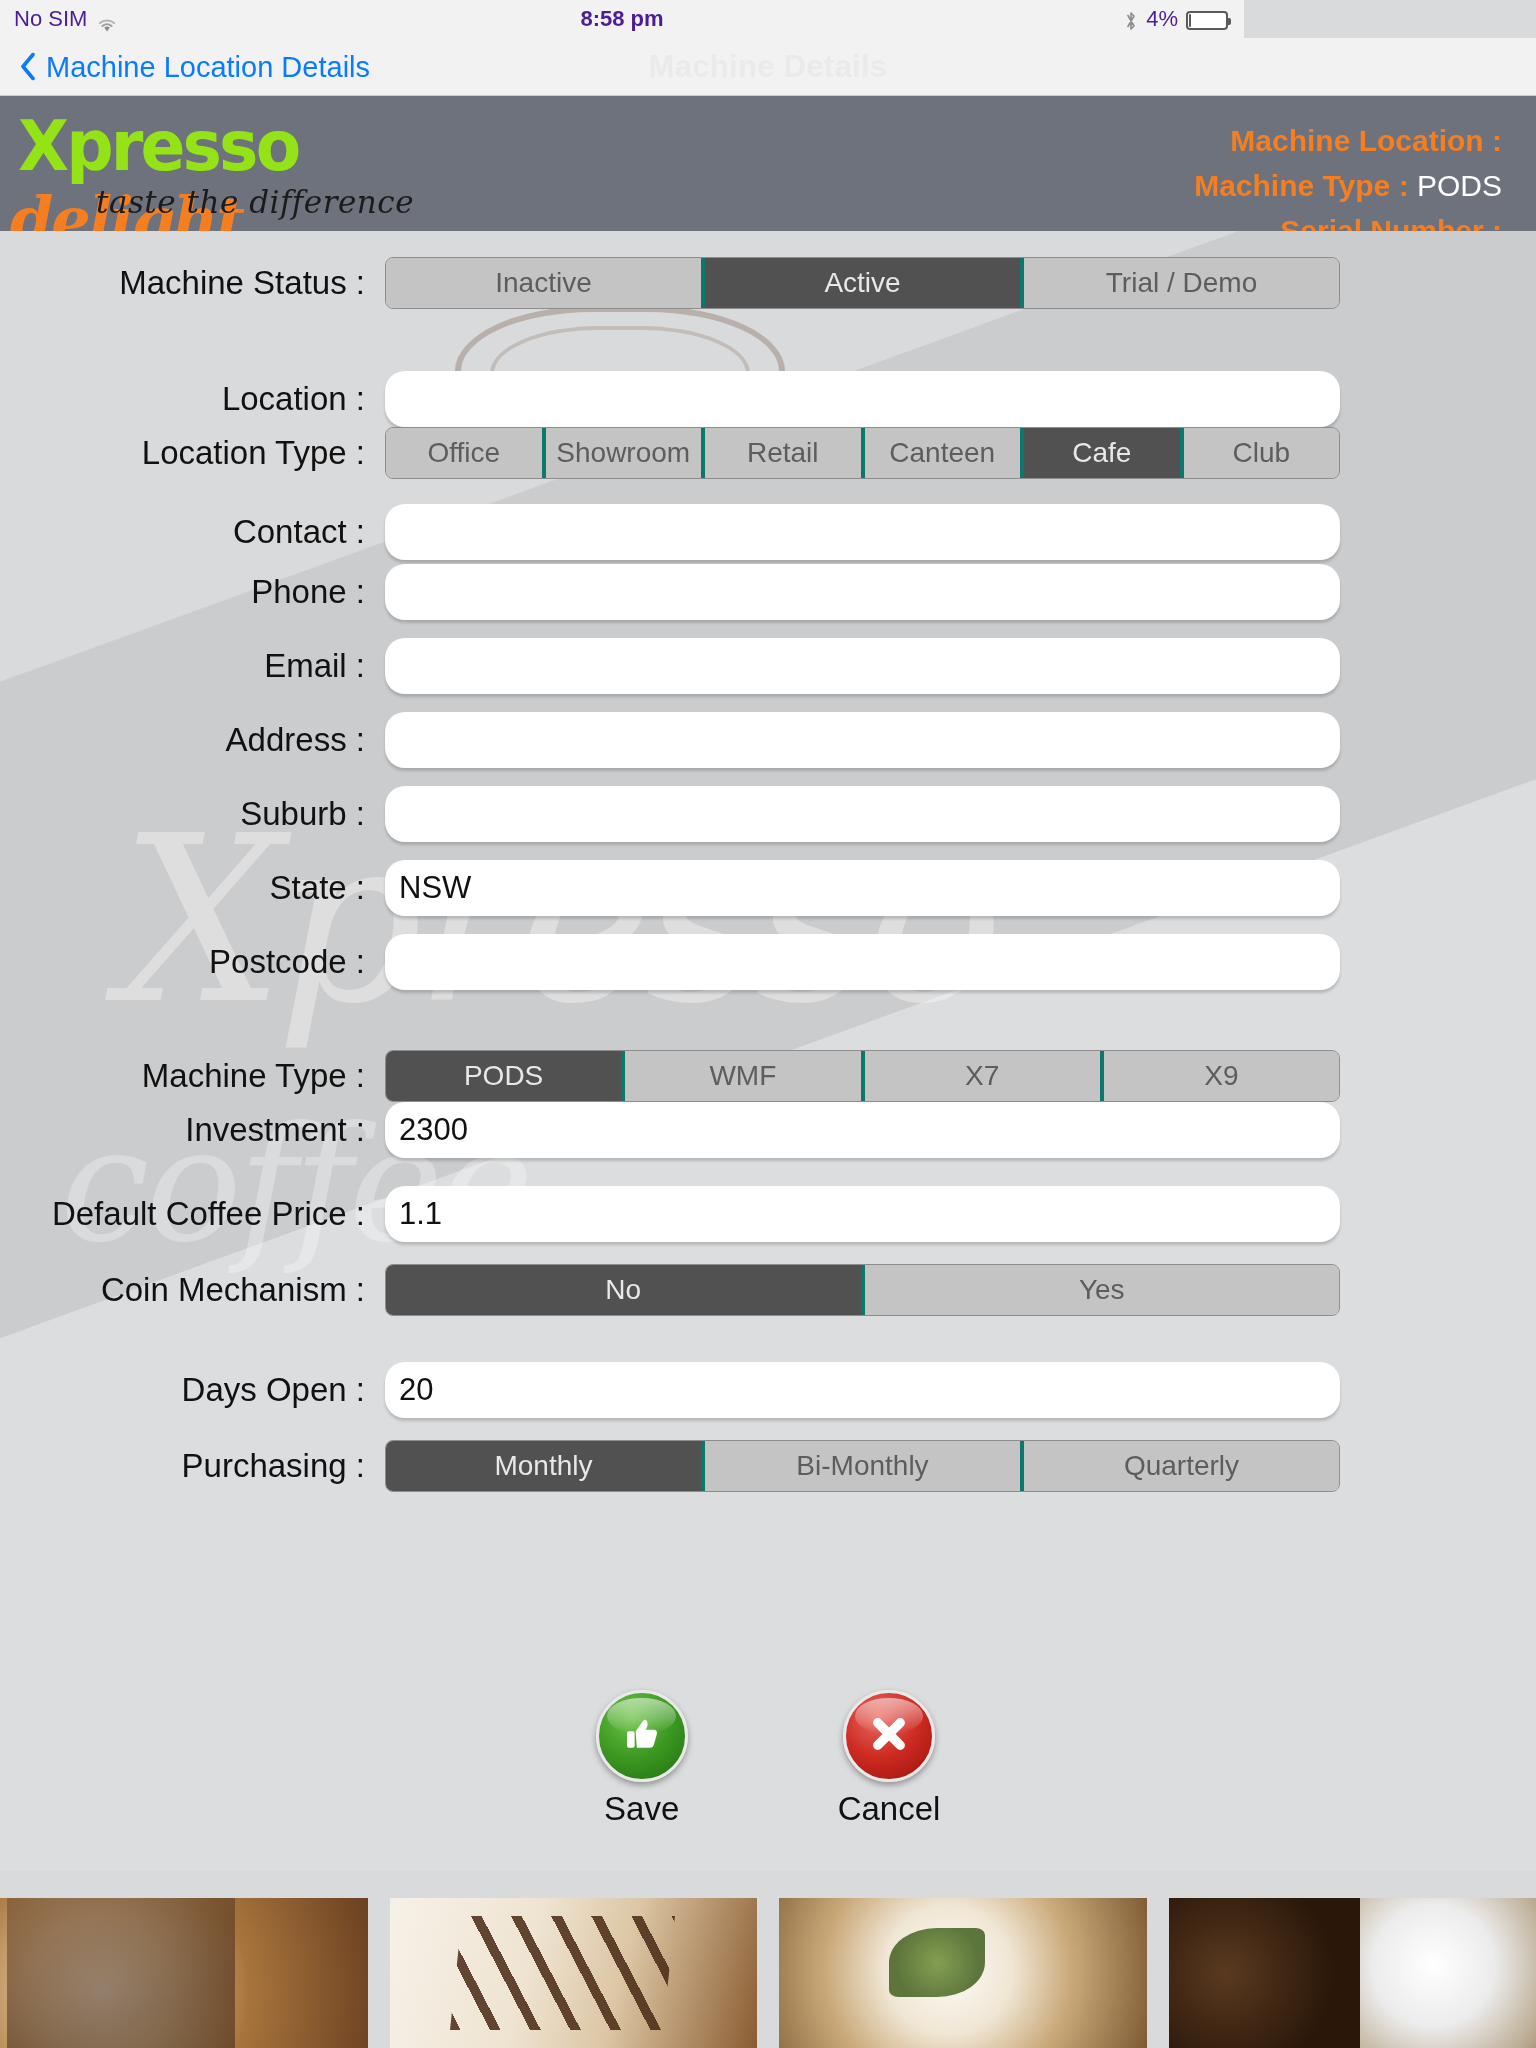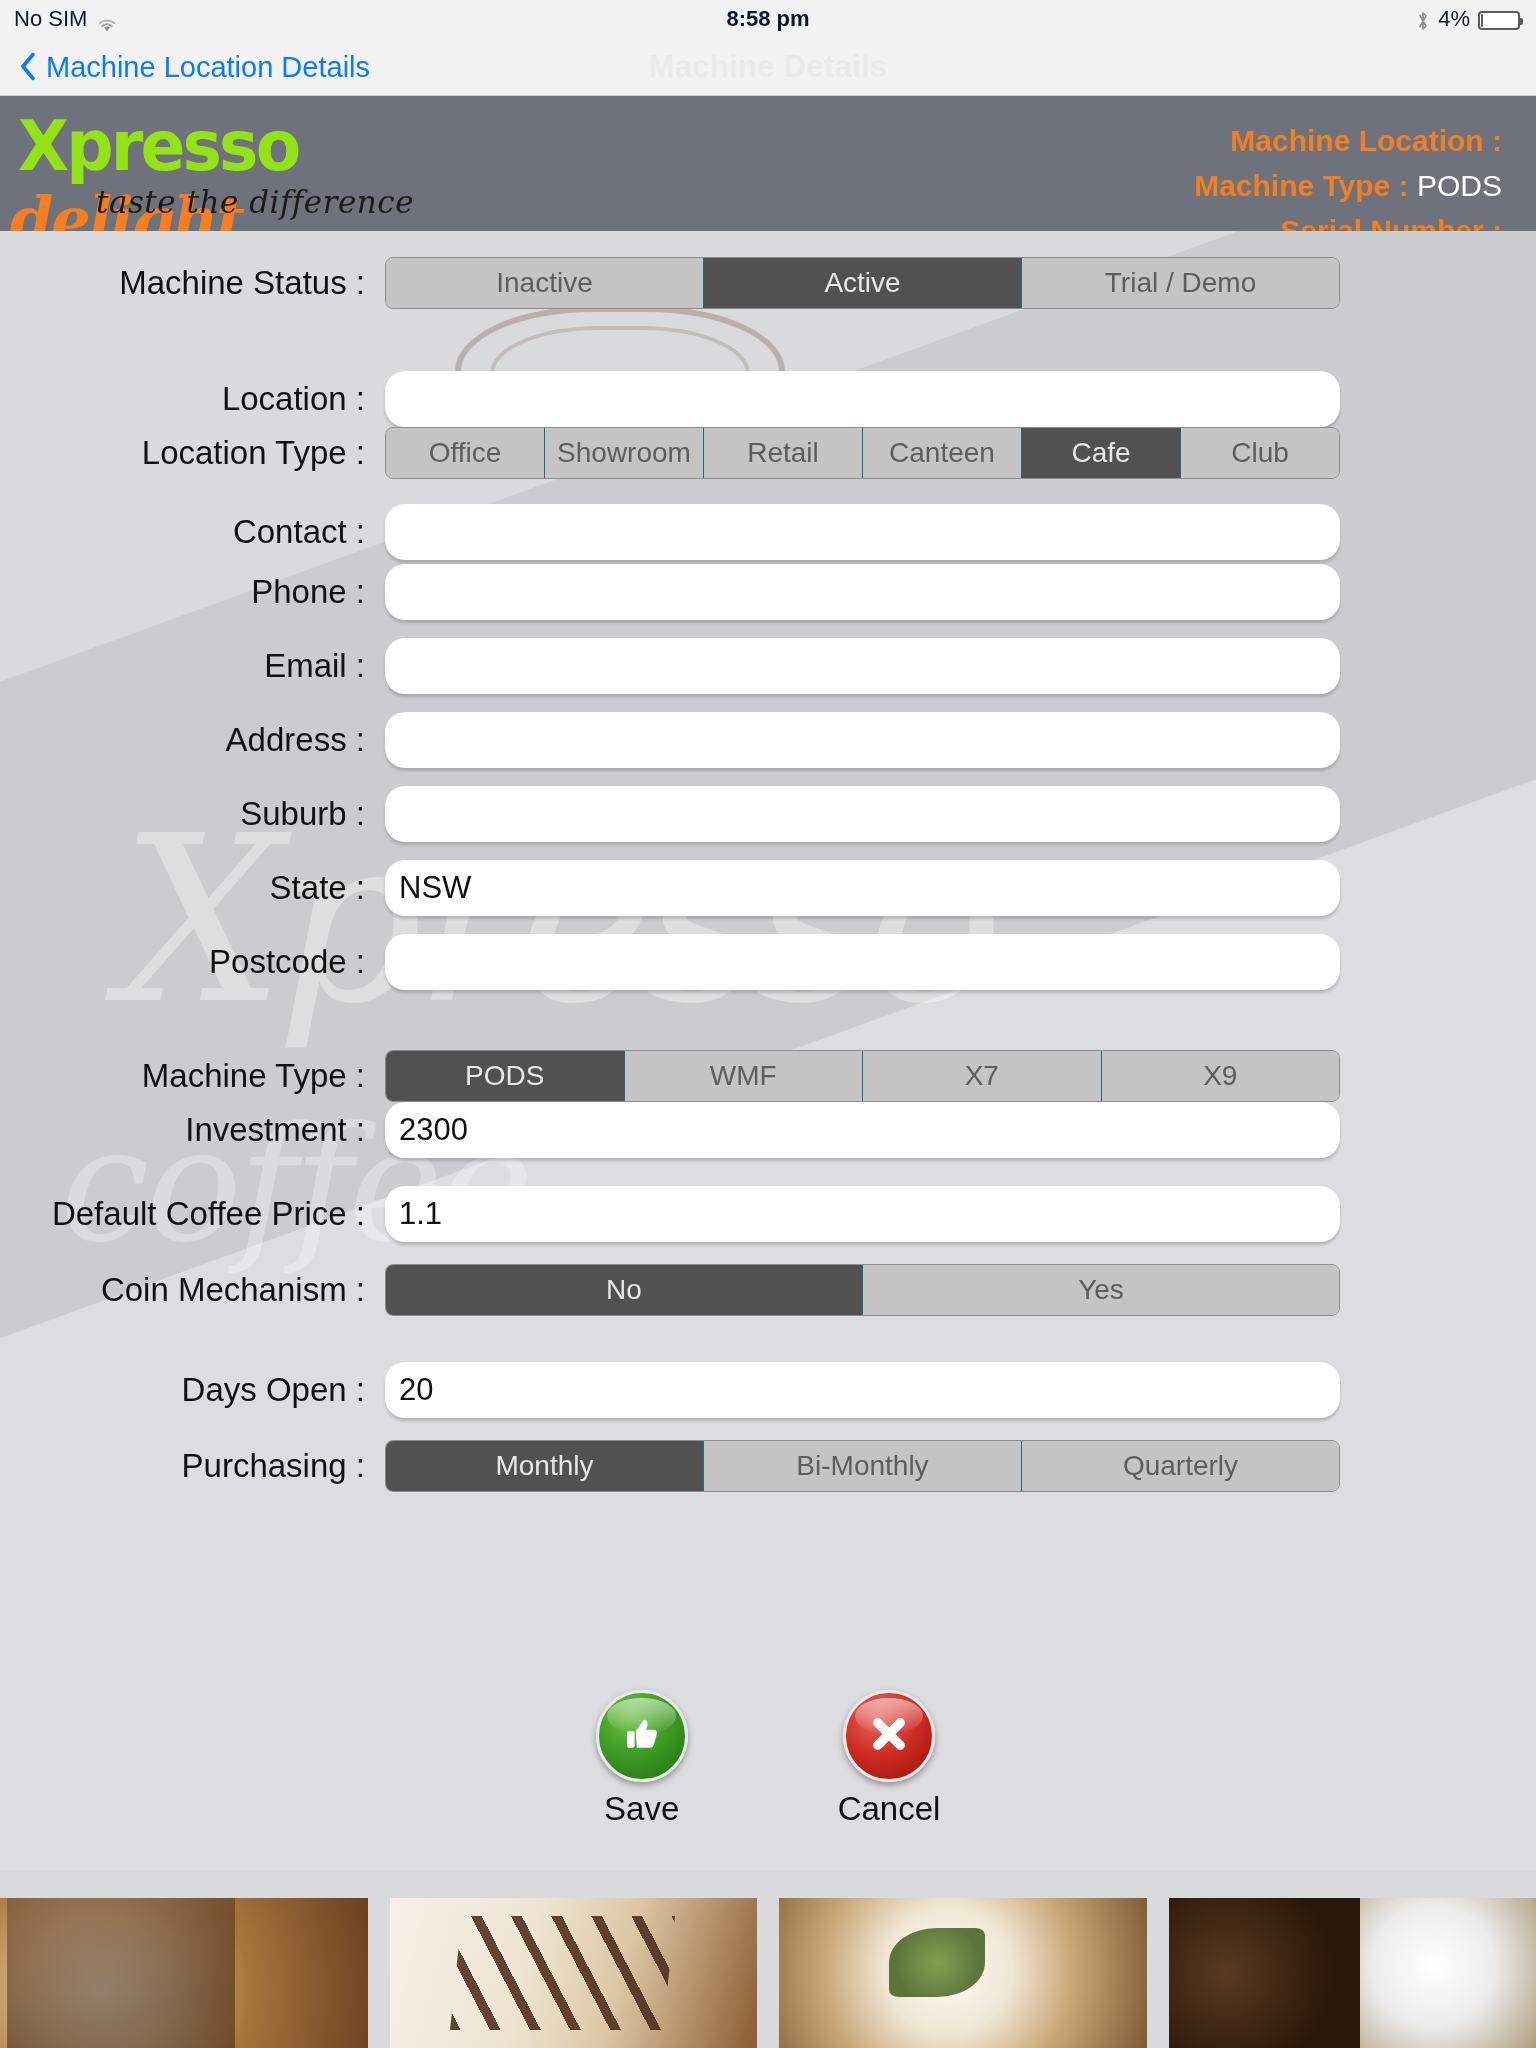--- a/index.html
+++ b/index.html
@@ -6,24 +6,24 @@
   html,body { width:1536px; height:2048px; }
   body {
     font-family: "Liberation Sans", sans-serif;
     background:#d9dadc;
     overflow:hidden;
     position:relative;
   }
 
   
   #status-bar{
-    position:absolute; top:0; left:0; width:1536px; height:38px;
+    position:absolute; top:0; left:0; width:1244px; height:38px;
     background:#f2f2f2;
     display:flex; align-items:center;
-    font-size:22px; color:#0f172a;
+    font-size:22px; color:#4c1d95;
   }
   .sb-left{ position:absolute; left:14px; display:flex; align-items:center; gap:9px; }
   .sb-center{ position:absolute; left:0; width:100%; text-align:center; font-weight:600; }
   .sb-right{ position:absolute; right:16px; display:flex; align-items:center; gap:8px; }
   .wifi-ico{ display:inline-block; width:22px; height:17px; position:relative; top:2px;}
   .bt-ico{ display:inline-block; width:14px; height:22px; position:relative; top:2px;}
   .batt{
     display:inline-block; width:42px; height:19px;
     border:2px solid #5a5a5a; border-radius:4px; position:relative; top:1px;
     background:#fff;
@@ -162,21 +162,21 @@
   
   .seg{
     display:flex; width:955px; height:52px;
     border-radius:8px; overflow:hidden;
     border:1px solid #8d8d8d;
   }
   .seg .sg{
     flex:1; display:flex; align-items:center; justify-content:center;
     font-size:28px; color:#5d5d5d;
     background:#c4c4c4;
-    border-right:1px solid #0f766e;
+    border-right:4px solid #0f766e;
     cursor:pointer; white-space:nowrap;
   }
   .seg .sg:last-child{ border-right:none; }
   .seg .sg.sel{ background:#515151; color:#e8e8e8; }
 
   
   #actions{
     position:absolute; top:1690px; left:0; width:1536px;
     display:flex; justify-content:center; gap:150px;
   }

